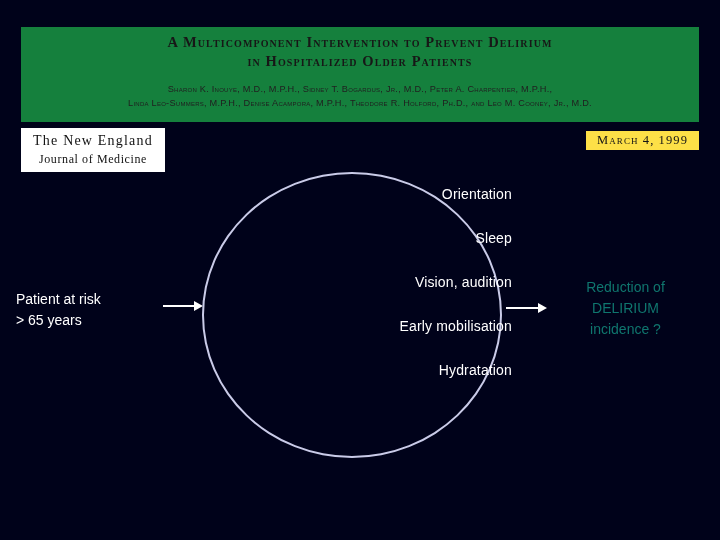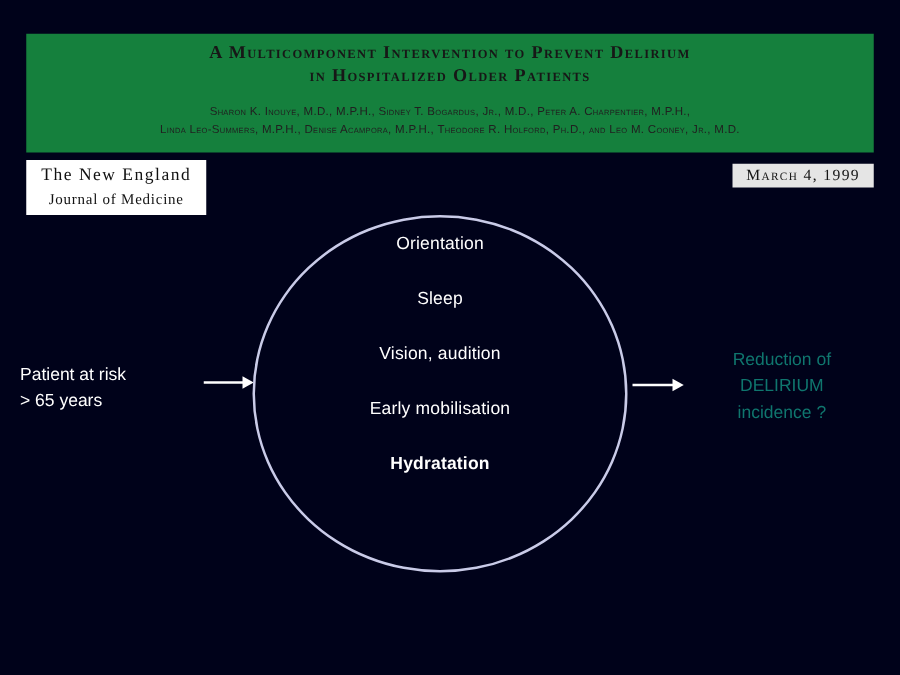--- a/index.html
+++ b/index.html
@@ -92,21 +92,21 @@
     line-height: 20px;
   }
 
   
   .issue-date {
     position: absolute;
     left: 586px;
     top: 131px;
     width: 113px;
     height: 19px;
-    background: #e5e5e5;
+    background: #fde047;
     color: #151515;
     font-family: "Liberation Serif", serif;
     font-size: 12.5px;
     font-variant: small-caps;
     letter-spacing: 1.1px;
     text-align: center;
     line-height: 19px;
     overflow: hidden;
   }
 
@@ -134,24 +134,24 @@
     font-size: 14.5px;
     font-weight: 700;
     letter-spacing: 0.4px;
     margin: 0 0 22px 0;
   }
   .protocol-item {
     font-size: 14px;
     font-weight: 400;
     margin: 0 0 28px 0;
     letter-spacing: 0.15px;
+    text-align: right;
   }
   .protocol-item:last-child {
     margin-bottom: 0;
-    font-weight: bold;
   }
 
   
   .input-label {
     position: absolute;
     left: 16px;
     top: 289px;
     width: 140px;
     color: #ffffff;
     font-size: 14px;

